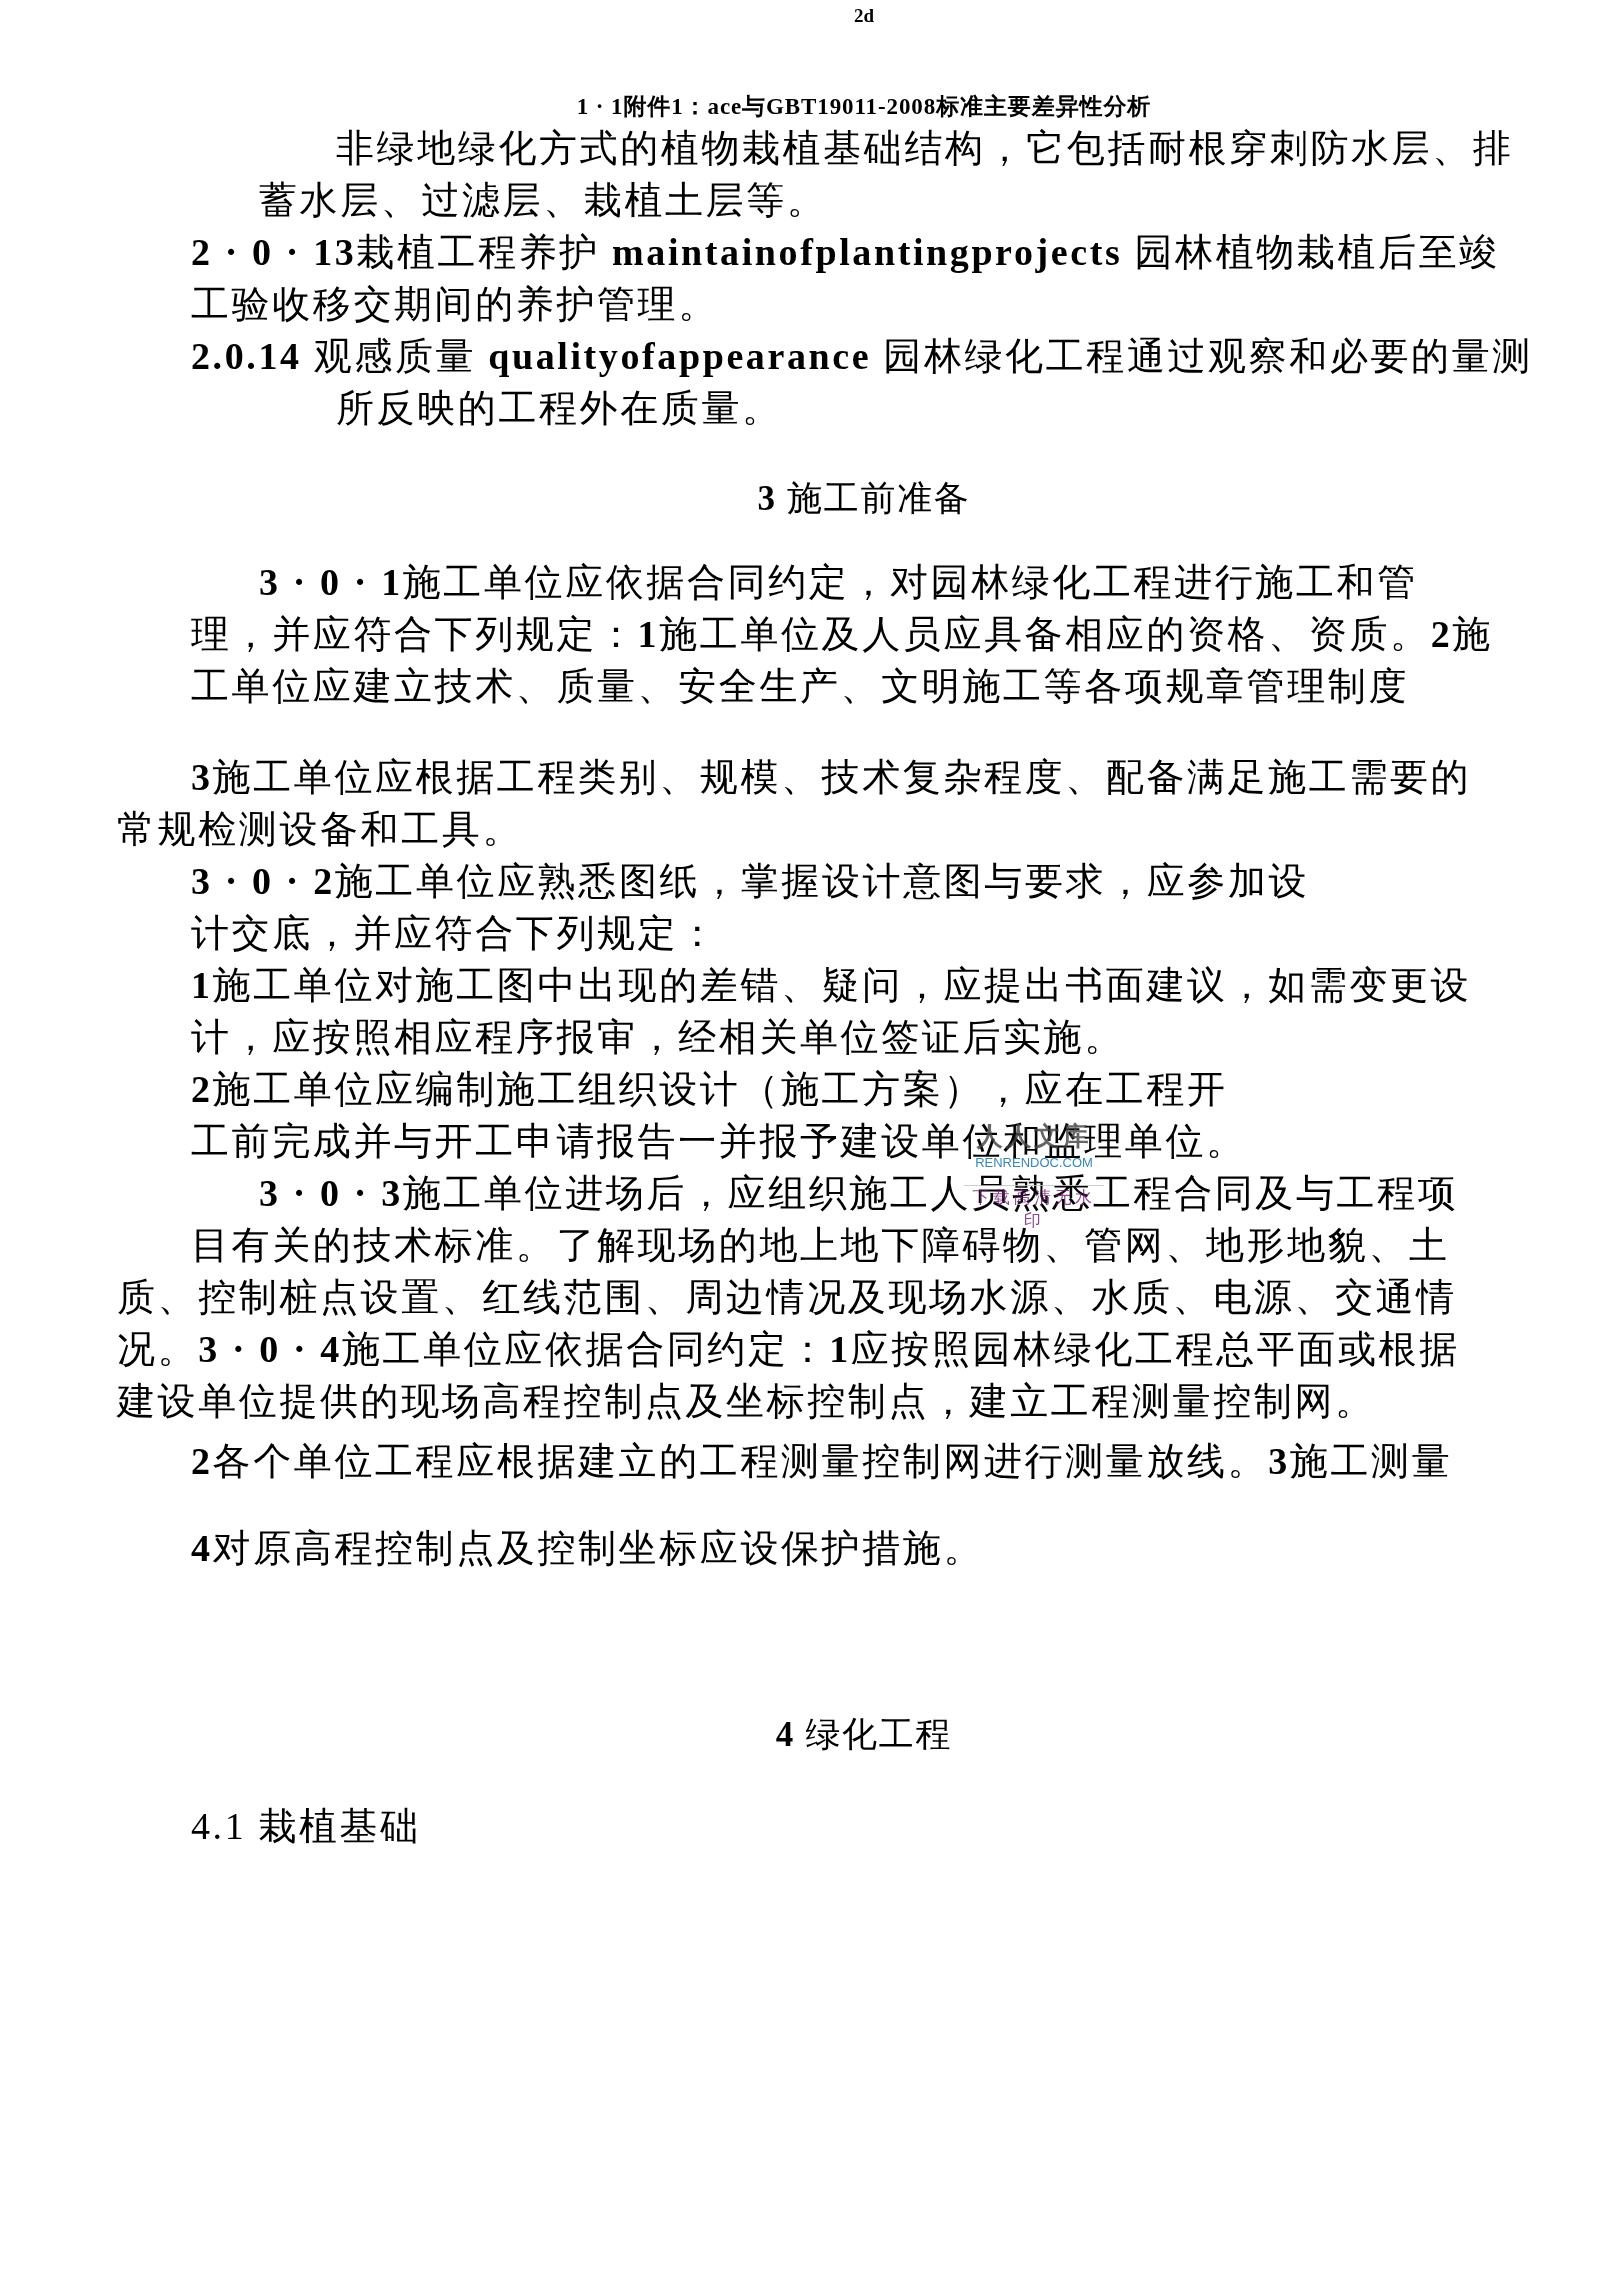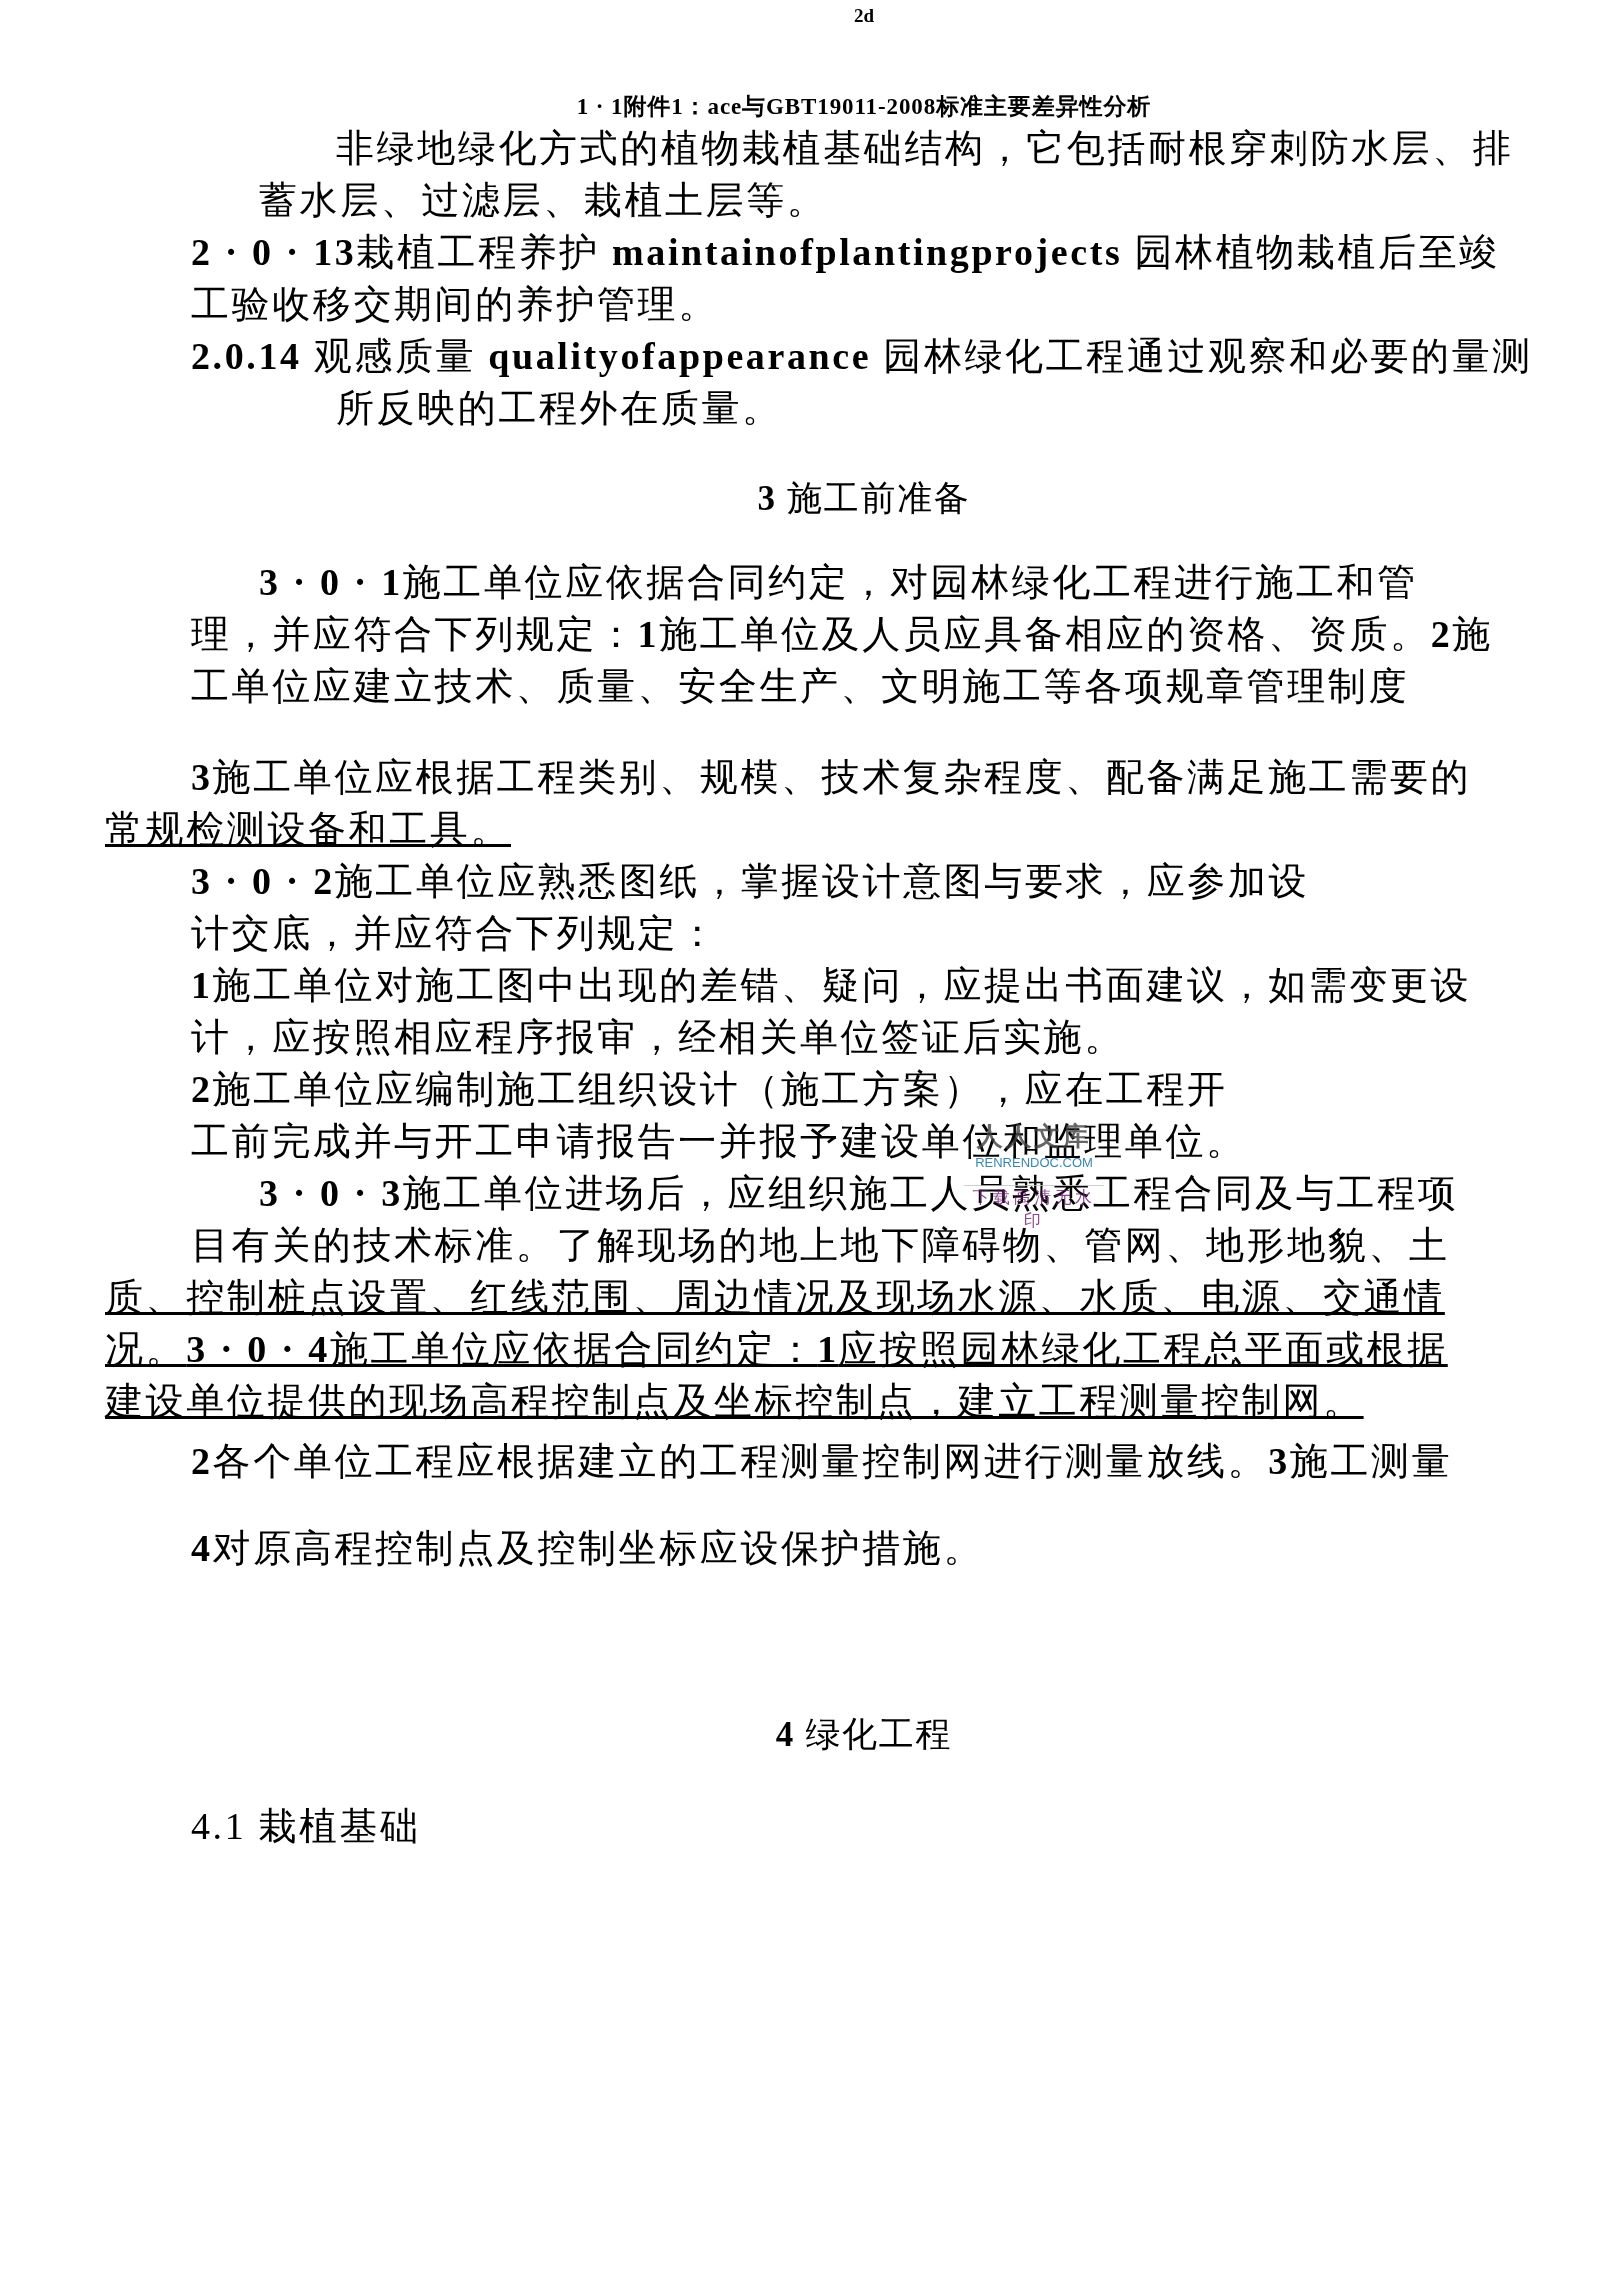--- a/index.html
+++ b/index.html
@@ -12,21 +12,21 @@
     font-size:19px; font-weight:bold;
   }
   .doc-title {
     position:absolute; top:91px; left:105px; width:1518px; text-align:center;
     font-size:23px; font-weight:bold; letter-spacing:0.9px;
   }
   .doc-body { position:absolute; top:122px; left:105px; width:1518px; }
   .line {
     font-size:38px; line-height:52px; letter-spacing:2.6px; white-space:nowrap;
   }
-  .m0 { margin-left:0;text-decoration:underline; }
+  .m0 { margin-left:12px; }
   .m1 { margin-left:86px; }
   .m2 { margin-left:154px; }
   .m3 { margin-left:231px; }
   .h  { text-align:center; font-size:35px; letter-spacing:1.7px; }
   .b  { font-weight:bold; }
   .watermark {
     position:absolute; left:964px; top:1119px; width:140px; text-align:center;
     z-index:2; opacity:0.8; pointer-events:none;
   }
   .wm-brand { font-size:26px; letter-spacing:2.6px; color:#404040; font-weight:bold;

